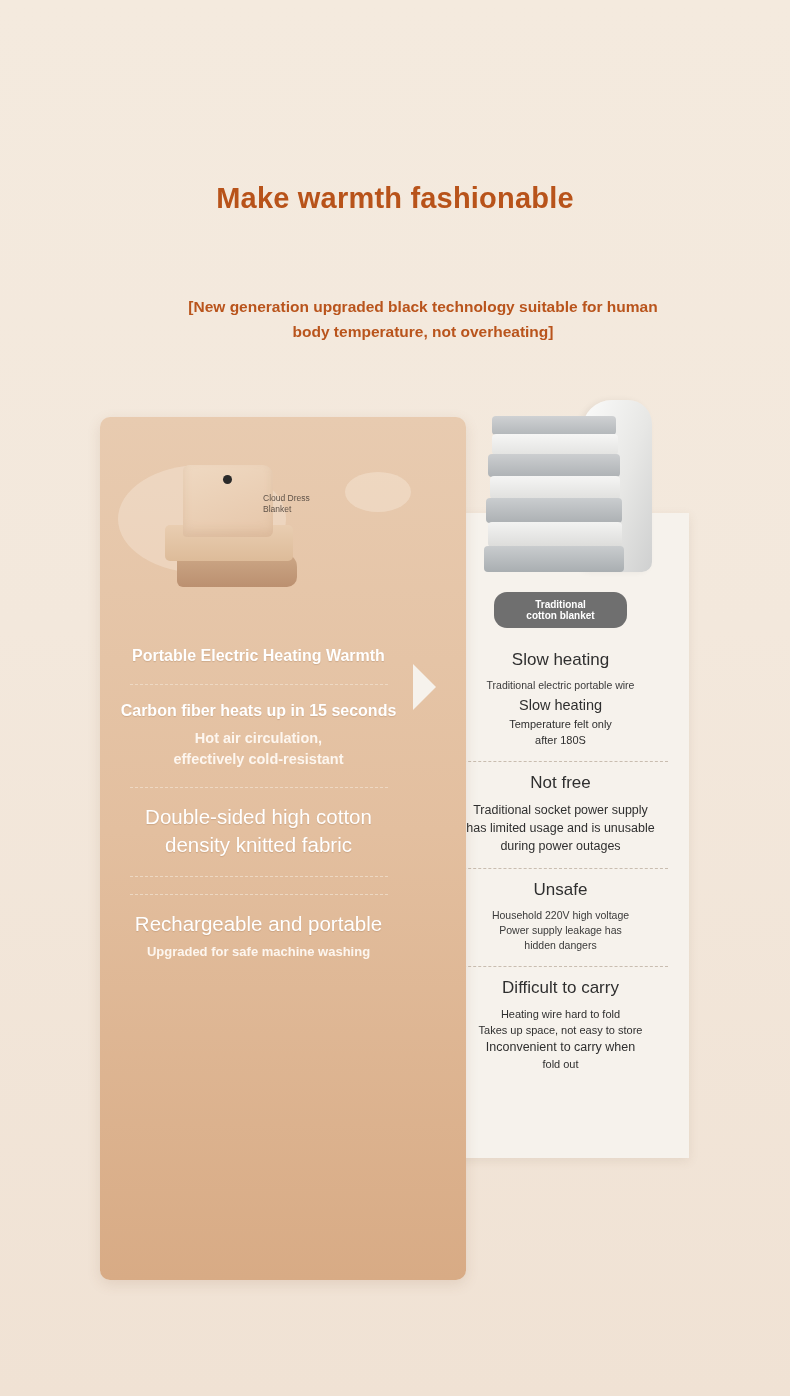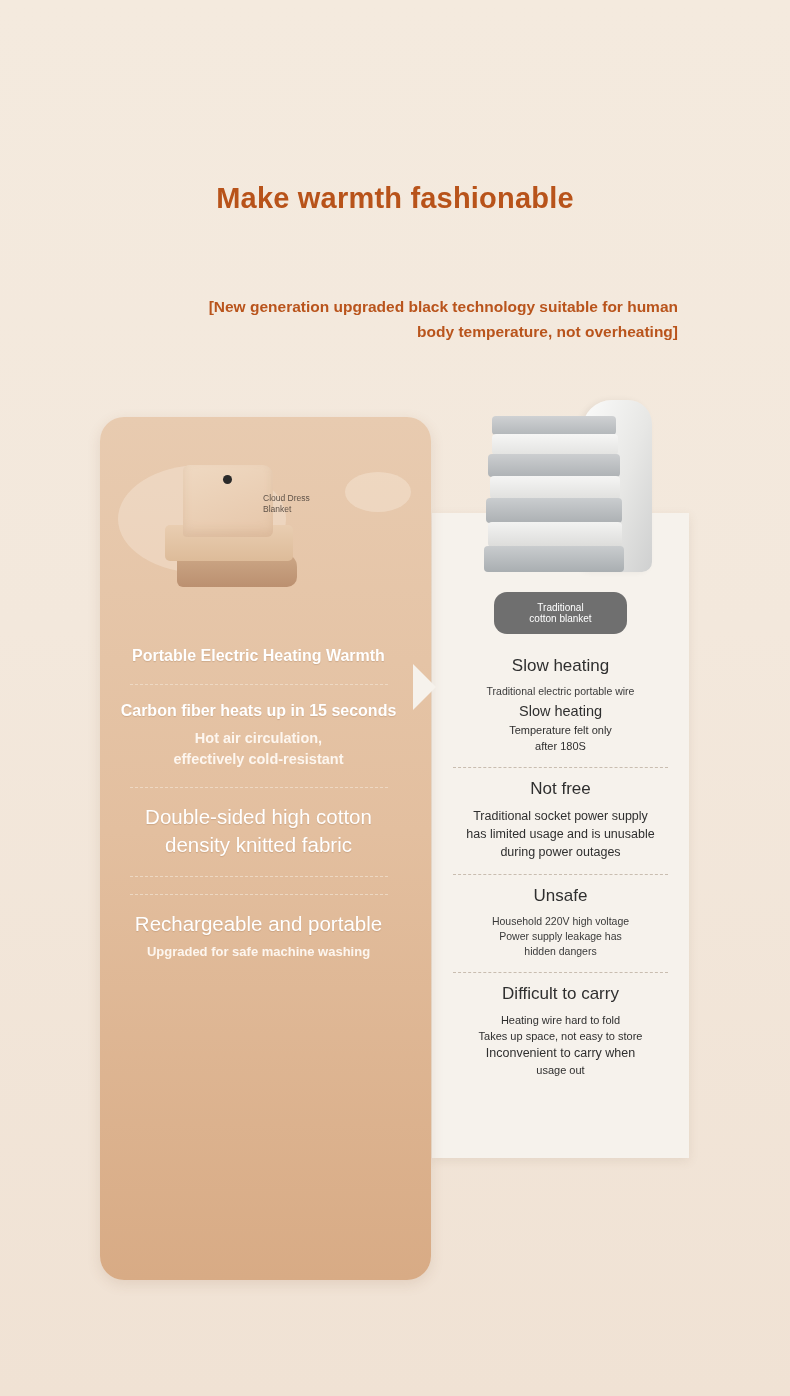--- a/index.html
+++ b/index.html
@@ -35,21 +35,21 @@
   }
   .subhead {
     position: absolute;
     top: 294px;
     left: 168px;
     width: 510px;
     font-size: 15.5px;
     font-weight: bold;
     color: #b9541c;
     line-height: 25px;
-    text-align: right;
+    text-align: center;
   }
 
   
   .right-card {
     position: absolute;
     left: 432px;
     top: 513px;
     width: 257px;
     height: 645px;
     background: #f6f2ec;
@@ -57,31 +57,32 @@
   }
   .right-inner {
     position: absolute;
     left: 452px;
     top: 592px;
     width: 217px;
     text-align: center;
   }
   .pill {
     width: 133px;
-    height: 42px;
+    height: 36px;
     margin: 0 auto 22px auto;
     border-radius: 13px;
     background: #6f6f6f;
     color: #ffffff;
     font-size: 10px;
     line-height: 11.5px;
     display: flex;
     flex-direction: column;
     align-items: center;
     justify-content: center;
+    font-weight: bold;
   }
   .r-title {
     font-size: 17px;
     color: #2f2f2f;
     margin: 0 0 8px 0;
   }
   .r-sub {
     font-size: 10.5px;
     color: #3a3a3a;
     line-height: 15px;
@@ -107,23 +108,23 @@
     margin: 13px auto 11px auto;
     width: 215px;
     height: 0;
   }
 
   
   .left-card {
     position: absolute;
     left: 100px;
     top: 417px;
-    width: 331px;
+    width: 366px;
     height: 863px;
-    border-radius: 24px;
+    border-radius: 10px;
     background: linear-gradient(180deg, #e8cbb0 0%, #e3bf9f 48%, #d8ab85 100%);
     box-shadow: 0 4px 14px rgba(120, 80, 45, 0.13);
     overflow: hidden;
   }
   .left-photo {
     position: absolute;
     left: 0;
     top: 0;
     width: 317px;
     height: 215px;
@@ -333,21 +334,21 @@
     <div class="r-sub">Household 220V high voltage</div>
     <div class="r-sub">Power supply leakage has</div>
     <div class="r-sub">hidden dangers</div>
 
     <div class="dash-r"></div>
 
     <div class="r-title">Difficult to carry</div>
     <div class="r-body-sm">Heating wire hard to fold</div>
     <div class="r-body-sm">Takes up space, not easy to store</div>
     <div class="r-body">Inconvenient to carry when</div>
-    <div class="r-body-sm">usage out</div>
+    <div class="r-body-sm">fold out</div>
   </div>
 
   <div class="left-card">
     <div class="left-photo">
       <div class="ellipse-1"></div>
       <div class="ellipse-2"></div>
       <div class="blanket-stack">
         <div class="bl-bot"></div>
         <div class="bl-fold"></div>
         <div class="bl-top"></div>

